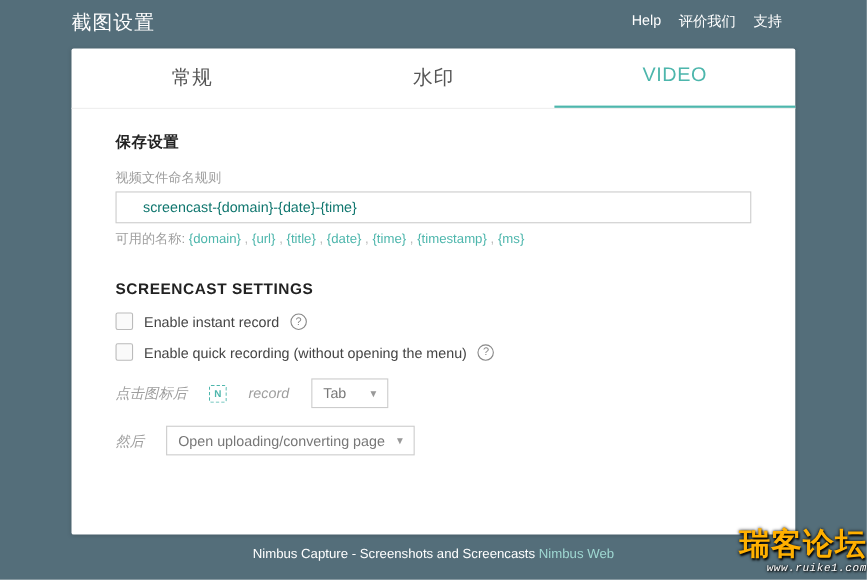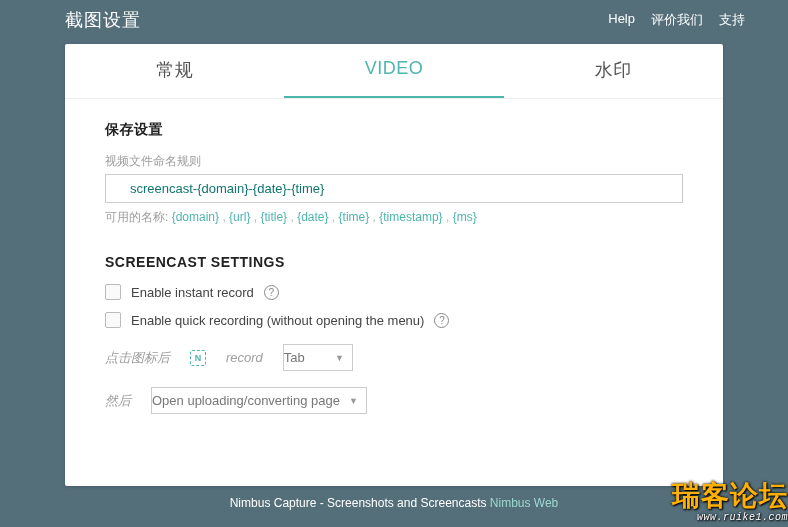--- a/index.html
+++ b/index.html
@@ -10,21 +10,21 @@
     height: 527px;
     overflow: hidden;
     position: relative;
     font-size: 13px;
     color: #333;
   }
   .top-bar {
     display: flex;
     justify-content: space-between;
     align-items: center;
-    padding: 8px 43px 12px 65px;
+    padding: 8px 77px 12px 65px;
     color: #fff;
   }
   .page-title {
     font-size: 18px;
     font-weight: 300;
     letter-spacing: 1px;
   }
   .top-links { display: flex; gap: 16px; font-size: 13px; }
   .top-links span { cursor: pointer; }
   .panel {
@@ -128,21 +128,21 @@
     border: 1px dashed #4db6ac;
     border-radius: 2px;
     display: inline-flex;
     align-items: center; justify-content: center;
     color: #4db6ac; font-size: 9px; font-weight: bold;
   }
   .record-ic::before { content: "N"; }
   .select {
     border: 1px solid #ccc;
     background: #fff;
-    padding: 5px 26px 5px 0;
+    padding: 5px 26px 5px 10px;
     font-size: 13px;
     color: #777;
     position: relative;
     cursor: pointer;
     min-width: 70px;
   }
   .select::after {
     content: "▼";
     position: absolute;
     right: 8px;
@@ -179,22 +179,22 @@
   <div class="top-links">
     <span>Help</span>
     <span>评价我们</span>
     <span>支持</span>
   </div>
 </div>
 
 <div class="panel">
   <div class="tabs">
     <div class="tab">常规</div>
+    <div class="tab">水印</div>
     <div class="tab active">VIDEO</div>
-    <div class="tab">水印</div>
   </div>
 
   <div class="content">
 
     <div class="section-h">保存设置</div>
     <div class="field-label">视频文件命名规则</div>
     <input class="text-input" type="text" value="screencast-{domain}-{date}-{time}" style="">
     <div class="avail-line">
       <span>可用的名称: </span>
       <span class="token">{domain}</span><span class="sep"> , </span>

